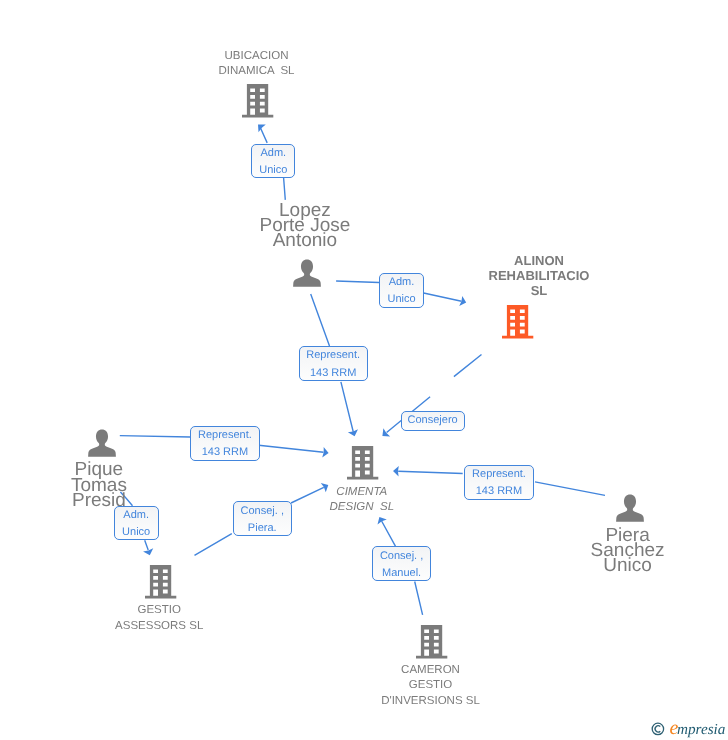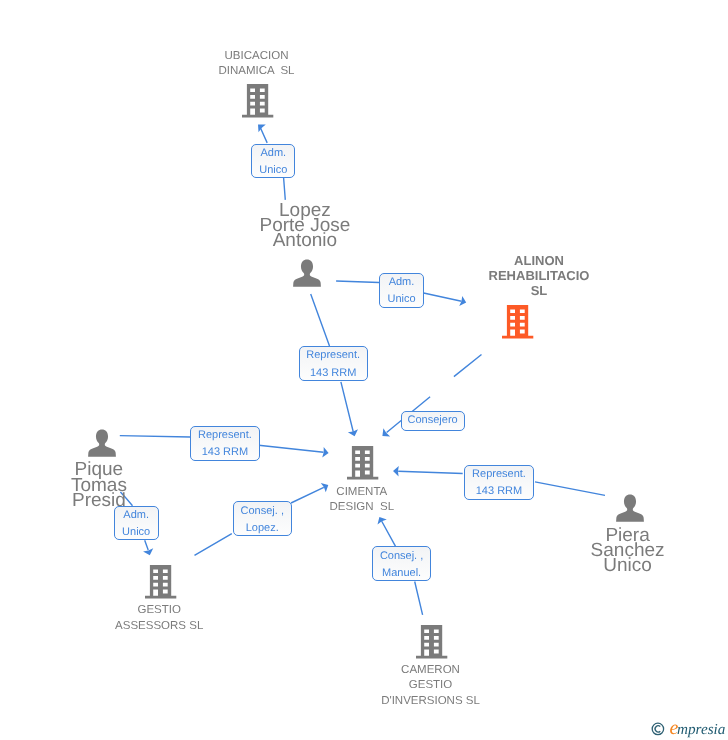--- a/index.html
+++ b/index.html
@@ -85,21 +85,21 @@
             <path fill="#fd5a26" fill-rule="evenodd" d="M4.9 0.0 H26.2 V30.8 H31.3 V33.6 H0.0 V30.8 H4.9 Z M8.2 4.4 V8.0 H13.0 V4.4 Z M17.9 4.4 V8.0 H22.7 V4.4 Z M8.2 11.1 V14.7 H13.0 V11.1 Z M17.9 11.1 V14.7 H22.7 V11.1 Z M8.2 17.8 V21.4 H13.0 V17.8 Z M17.9 17.8 V21.4 H22.7 V17.8 Z M8.2 24.5 V30.8 H13.0 V24.5 Z M17.9 24.5 V28.4 H22.7 V24.5 Z"></path>
           </svg></div>
         <div class="nlabel hl" style="left: 439px; top: 252.6px; width: 200px;">ALINON
 REHABILITACIO
 SL</div>
       </div>
       <div class="node">
         <div class="ico" style="left: 347.4px; top: 445.7px;"><svg viewBox="0 0 32 34" width="32" height="34">
             <path fill="#7b7b7b" fill-rule="evenodd" d="M4.9 0.0 H26.2 V30.8 H31.3 V33.6 H0.0 V30.8 H4.9 Z M8.2 4.4 V8.0 H13.0 V4.4 Z M17.9 4.4 V8.0 H22.7 V4.4 Z M8.2 11.1 V14.7 H13.0 V11.1 Z M17.9 11.1 V14.7 H22.7 V11.1 Z M8.2 17.8 V21.4 H13.0 V17.8 Z M17.9 17.8 V21.4 H22.7 V17.8 Z M8.2 24.5 V30.8 H13.0 V24.5 Z M17.9 24.5 V28.4 H22.7 V24.5 Z"></path>
           </svg></div>
-        <div class="nlabel" style="left: 261.8px; top: 484.5px; width: 200px;">CIMENTA
+        <div class="nlabel" style="left: 261.8px; top: 484.5px; width: 200px; font-style: italic;">CIMENTA
 DESIGN  SL</div>
       </div>
       <div class="node">
         <div class="ico" style="left: 85.6px; top: 427.6px;"><svg viewBox="0 0 32 34" width="32" height="34">
             <path fill="#7b7b7b" fill-rule="evenodd" d="M 16.00 1.55 C 19.45 1.55 22.05 4.05 22.05 8.50 C 22.05 11.55 20.85 13.70 19.55 14.75 C 19.00 15.20 18.80 15.70 18.80 16.55 C 18.80 17.65 19.45 18.30 20.85 18.80 L 25.40 20.40 C 28.15 21.40 29.50 22.70 29.65 24.80 L 29.90 28.70 L 2.10 28.70 L 2.35 24.80 C 2.50 22.70 3.85 21.40 6.60 20.40 L 11.15 18.80 C 12.55 18.30 13.20 17.65 13.20 16.55 C 13.20 15.70 13.00 15.20 12.45 14.75 C 11.15 13.70 9.95 11.55 9.95 8.50 C 9.95 4.05 12.55 1.55 16.00 1.55 Z"></path>
           </svg></div>
         <div class="nlabel person" style="left: -1.1px; top: 462.3px; width: 200px;">Pique
 Tomas
 Presid</div>
       </div>
@@ -127,21 +127,21 @@
 D'INVERSIONS SL</div>
       </div>
     </div>
   <div id="boxes">
       <div class="ebox" style="left: 251.2px; top: 143.6px; width: 44.2px; height: 34.5px;"><div>Adm.</div><div>Unico</div></div>
       <div class="ebox" style="left: 379px; top: 272.6px; width: 45px; height: 35px;"><div>Adm.</div><div>Unico</div></div>
       <div class="ebox" style="left: 298.8px; top: 345.9px; width: 68.8px; height: 35.4px;"><div>Represent.</div><div>143 RRM</div></div>
       <div class="ebox" style="left: 400.7px; top: 399px; width: 63.9px; height: 19.7px; margin-top: 12px;"><div>Consejero</div></div>
       <div class="ebox" style="left: 190.2px; top: 426px; width: 69.5px; height: 34.6px;"><div>Represent.</div><div>143 RRM</div></div>
       <div class="ebox" style="left: 113.6px; top: 505.6px; width: 45.1px; height: 34.3px;"><div>Adm.</div><div>Unico</div></div>
-      <div class="ebox" style="left: 232.6px; top: 501.2px; width: 59.3px; height: 35px;"><div>Consej. ,</div><div>Lopez.</div></div>
+      <div class="ebox" style="left: 232.6px; top: 501.2px; width: 59.3px; height: 35px;"><div>Consej. ,</div><div>Piera.</div></div>
       <div class="ebox" style="left: 463.9px; top: 464.5px; width: 70.2px; height: 35px;"><div>Represent.</div><div>143 RRM</div></div>
       <div class="ebox" style="left: 372.2px; top: 546.4px; width: 58.8px; height: 35.1px;"><div>Consej. ,</div><div>Manuel.</div></div>
     </div>
 
   <div class="wm">
     <svg width="80" height="26" viewBox="648 714 80 26">
       <g>
         <circle cx="657.9" cy="728.9" r="5.7" fill="none" stroke="#2e6073" stroke-width="1.3"></circle>
         <path d="M660.3 726.6 A3.1 3.1 0 1 0 660.3 731.2" fill="none" stroke="#2e6073" stroke-width="1.3"></path>
       </g>

